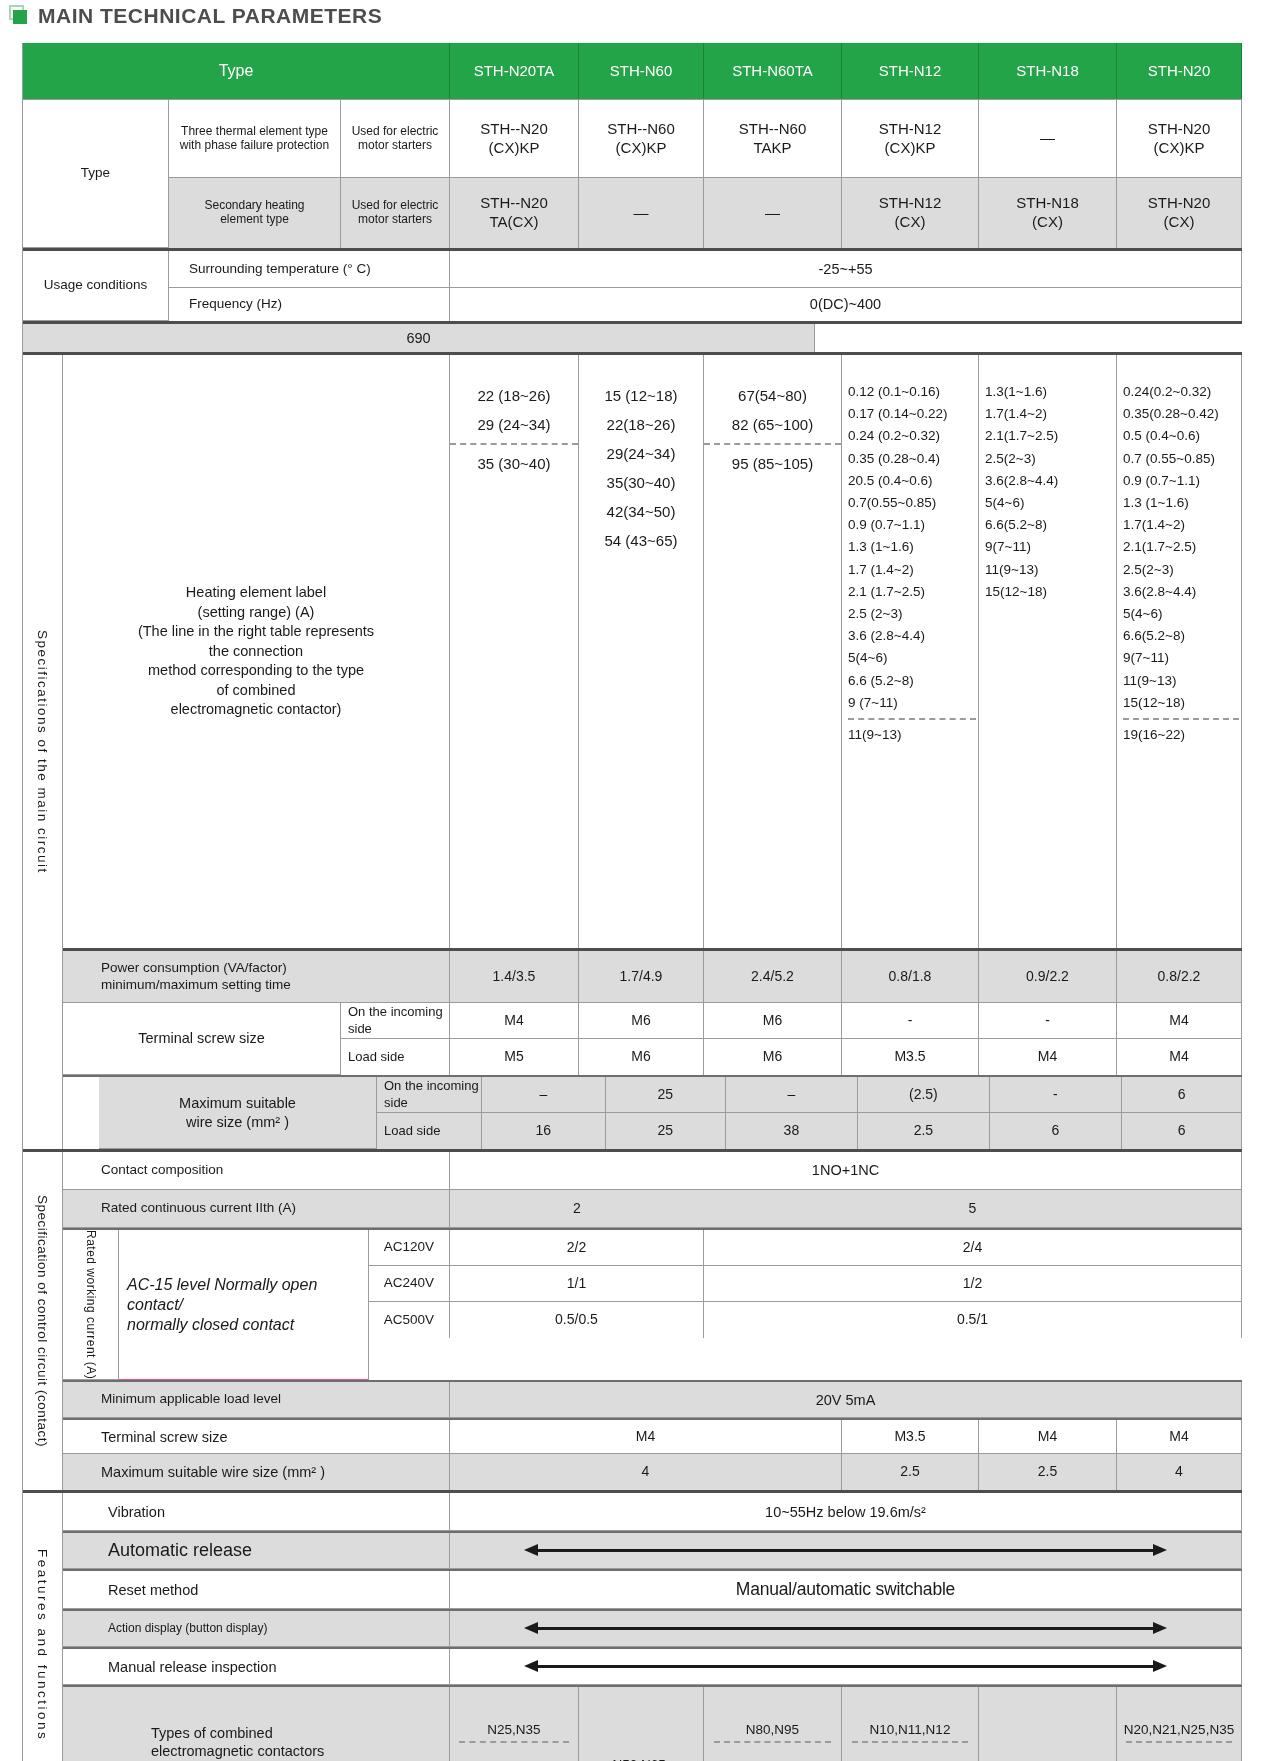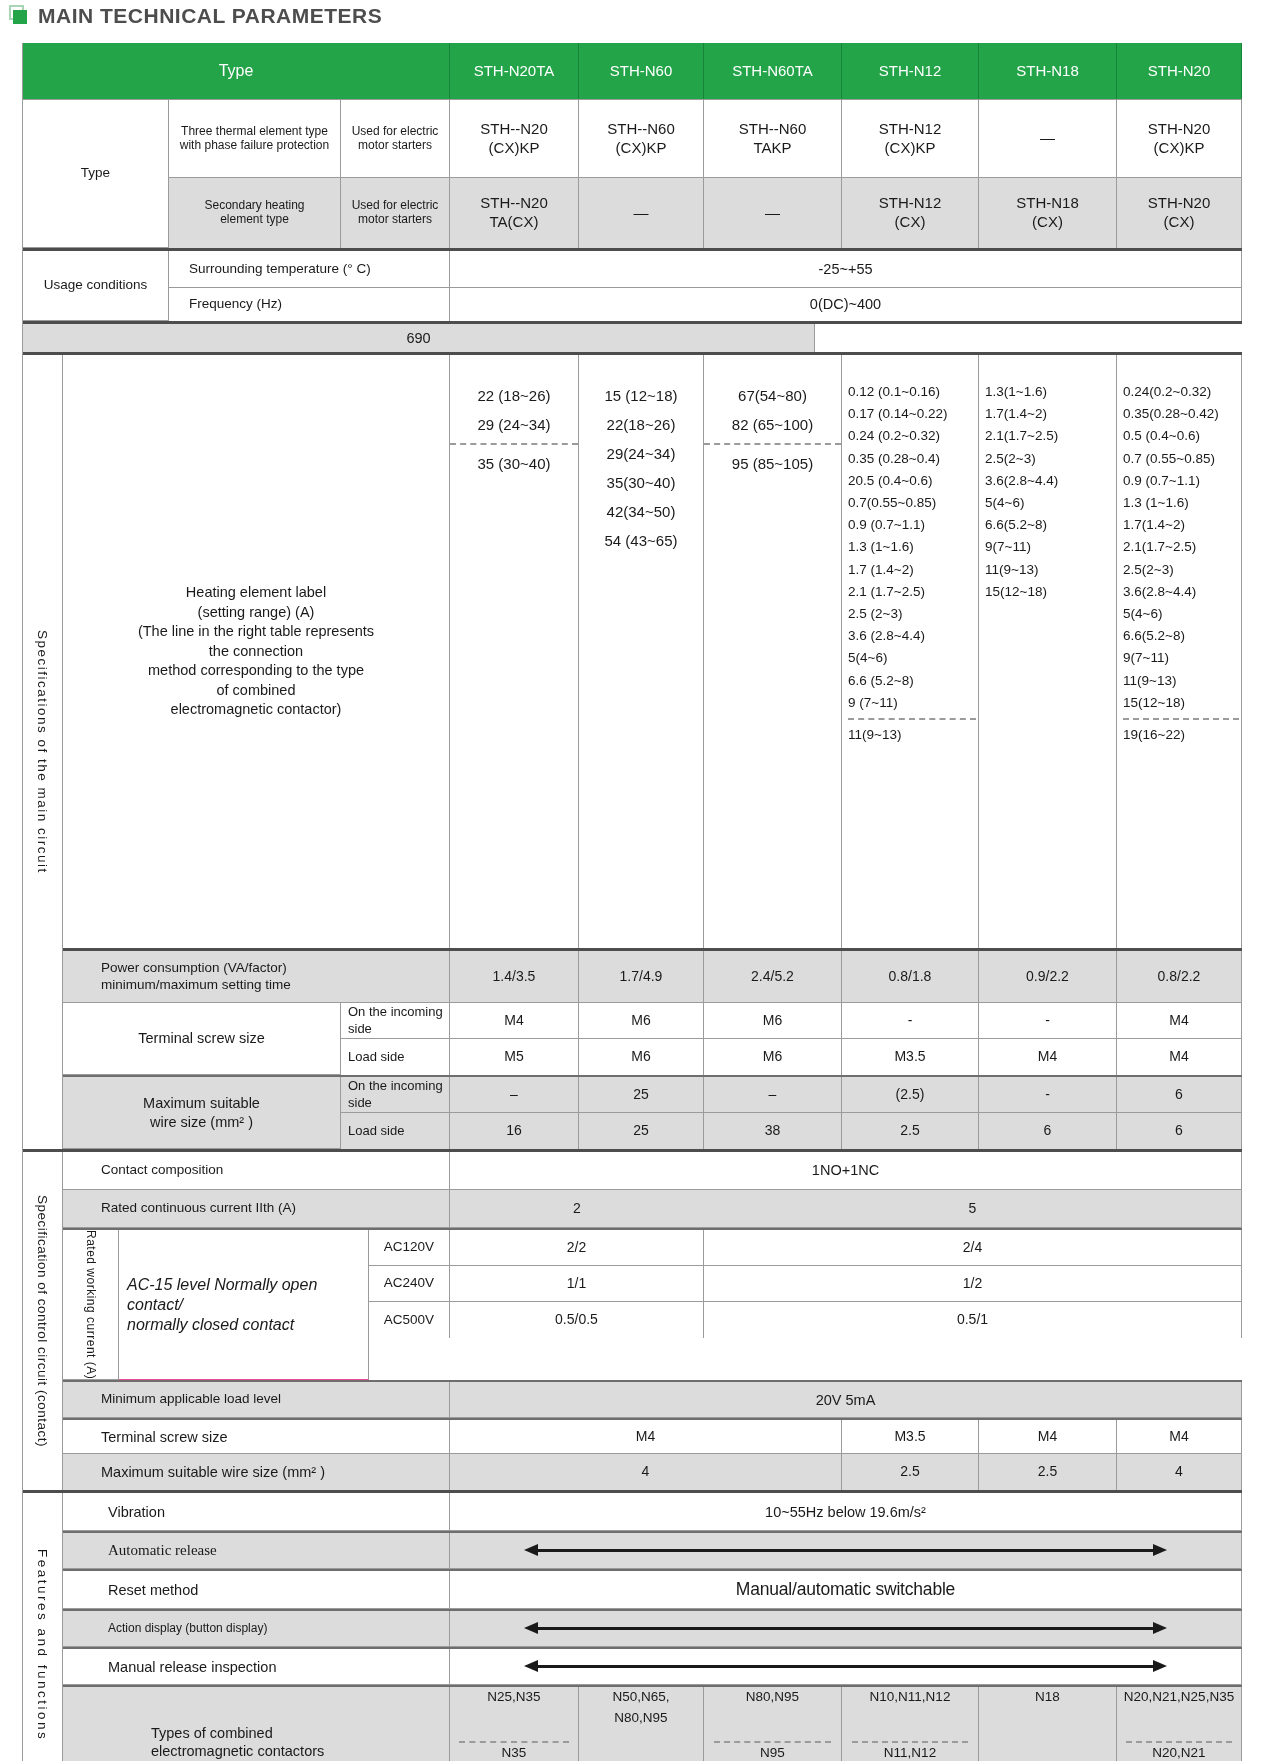--- a/index.html
+++ b/index.html
@@ -61,21 +61,21 @@
   
   .heat-col{justify-content:flex-start;padding-top:26px;}
   .heat-col .hl{line-height:29px;font-size:15px;width:100%;}
   .heat-col.small .hl{line-height:22.2px;font-size:13.5px;width:100%;}
   .heat-col.small{align-items:flex-start;text-align:left;padding-left:6px;padding-right:2px;}
   .heat-col .above,.heat-col .below{width:100%;}
   .dash{width:100%;border-top:2px dashed #9b9b9b;margin:4px 0;}
 
   
   .cc{padding:0;}
-  .cc .above,.cc .below{flex:1;display:flex;flex-direction:column;align-items:center;justify-content:flex-start;width:100%;}
+  .cc .above,.cc .below{flex:1;display:flex;flex-direction:column;align-items:center;justify-content:flex-end;width:100%;}
   .cc .hl{font-size:13.5px;line-height:1.55;}
   .cc .dash{width:86%;margin:0 auto;}
 
   
   .dbl-arrow{position:relative;width:78%;height:3px;background:#1a1a1a;margin:0 auto;}
   .dbl-arrow::before,.dbl-arrow::after{content:"";position:absolute;top:-5px;width:0;height:0;
      border-top:6.5px solid transparent;border-bottom:6.5px solid transparent;}
   .dbl-arrow::before{left:-13px;border-right:14px solid #1a1a1a;}
   .dbl-arrow::after{right:-13px;border-left:14px solid #1a1a1a;}
 
@@ -231,21 +231,21 @@
             <div class="cell w1">M5</div>
             <div class="cell w2">M6</div>
             <div class="cell w3">M6</div>
             <div class="cell w4">M3.5</div>
             <div class="cell w5">M4</div>
             <div class="cell w6">M4</div>
           </div>
         </div>
       </div>
       <div class="sec bt-med">
-        <div class="cell wS1 lab gray" style="border-bottom:1px solid #9b9b9b;font-size:14.5px;">Maximum suitable
+        <div class="cell wS1 lab gray" style="border-bottom:1px solid #9b9b9b;font-size:14.5px;margin-left:36px;">Maximum suitable
 wire size (mm² )</div>
         <div class="rows">
           <div class="row h36">
             <div class="cell wS2 sub-side left gray">On the incoming side</div>
             <div class="cell w1 gray">–</div>
             <div class="cell w2 gray">25</div>
             <div class="cell w3 gray">–</div>
             <div class="cell w4 gray">(2.5)</div>
             <div class="cell w5 gray">-</div>
             <div class="cell w6 gray">6</div>
@@ -320,21 +320,21 @@
   </div>
 
   <div class="sec bt-thick bb-thick">
     <div class="strip" style="letter-spacing:2.5px;">Features and functions</div>
     <div class="rows">
       <div class="row h38">
         <div class="cell wL387 left pad45" style="font-size:14.5px;">Vibration</div>
         <div class="cell wAll big-span">10~55Hz below 19.6m/s²</div>
       </div>
       <div class="row h38 bt-med">
-        <div class="cell wL387 left pad45 gray" style="font-size:15px;font-family:Liberation Serif, serif;">Automatic release</div>
+        <div class="cell wL387 left pad45 gray" style="font-size:18px;">Automatic release</div>
         <div class="cell wAll gray"><div class="dbl-arrow"></div></div>
       </div>
       <div class="row hReset bt-med">
         <div class="cell wL387 left pad45" style="font-size:14.5px;">Reset method</div>
         <div class="cell wAll reset-val">Manual/automatic switchable</div>
       </div>
       <div class="row h38 bt-med">
         <div class="cell wL387 left pad45 gray" style="font-size:12px;">Action display (button display)</div>
         <div class="cell wAll gray"><div class="dbl-arrow"></div></div>
       </div>

